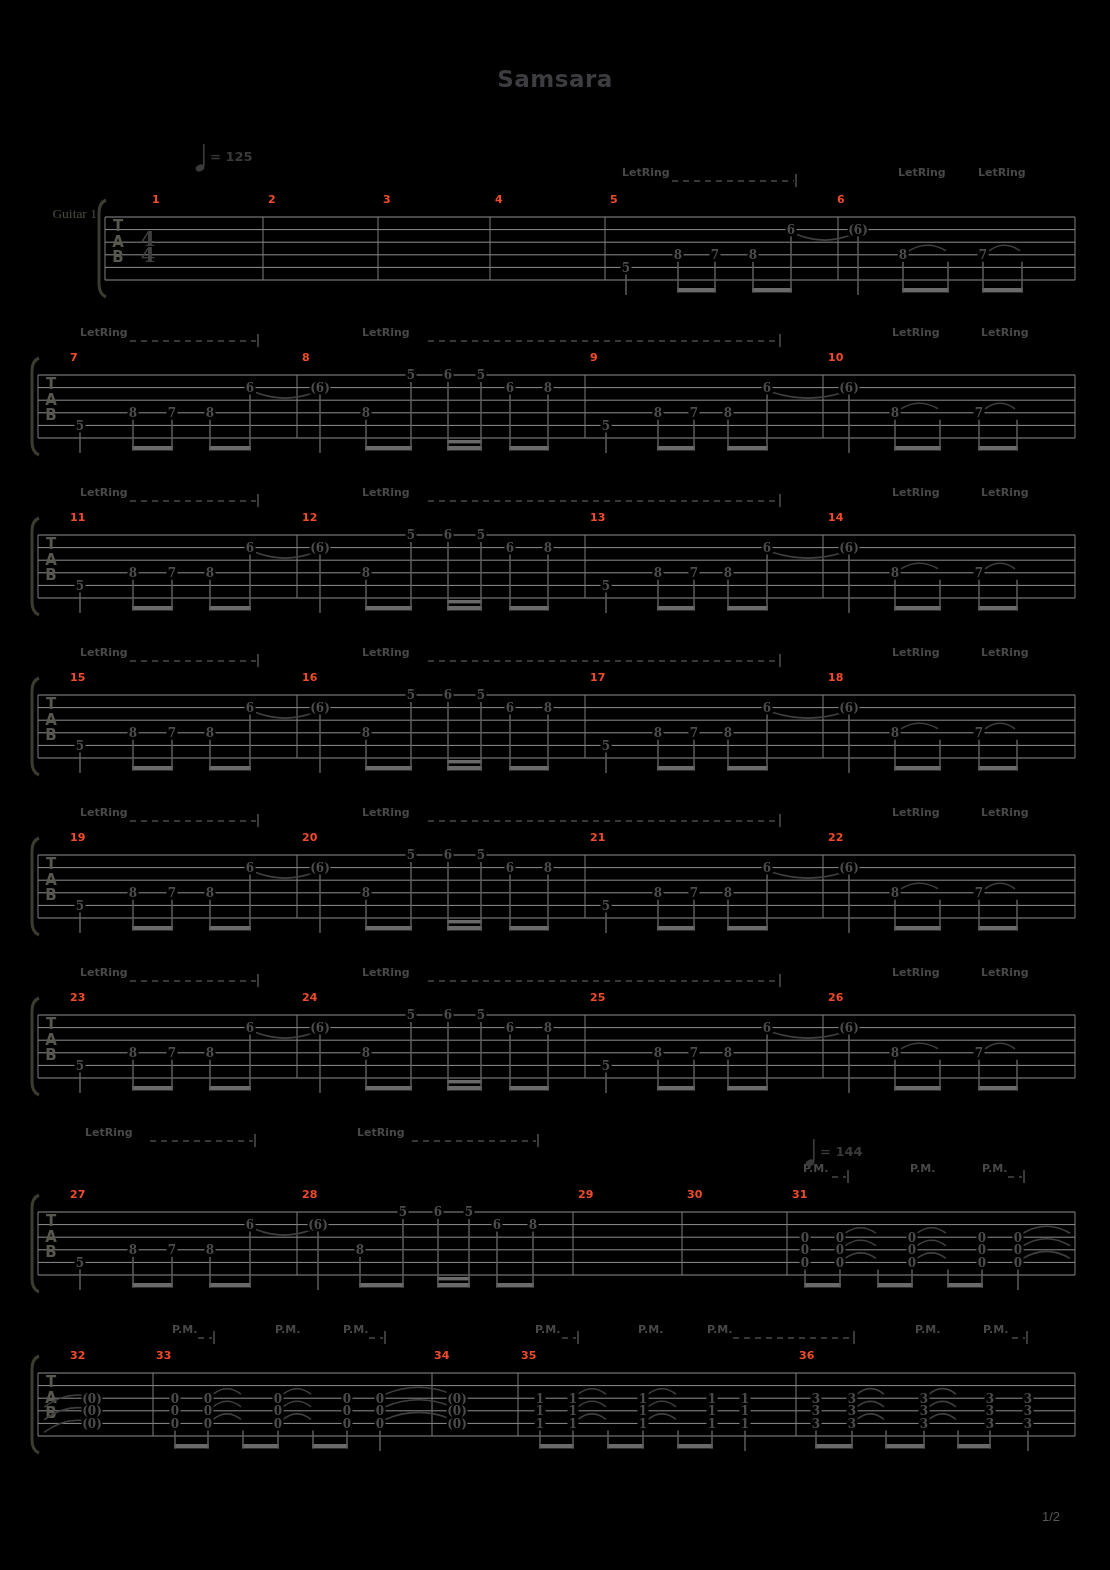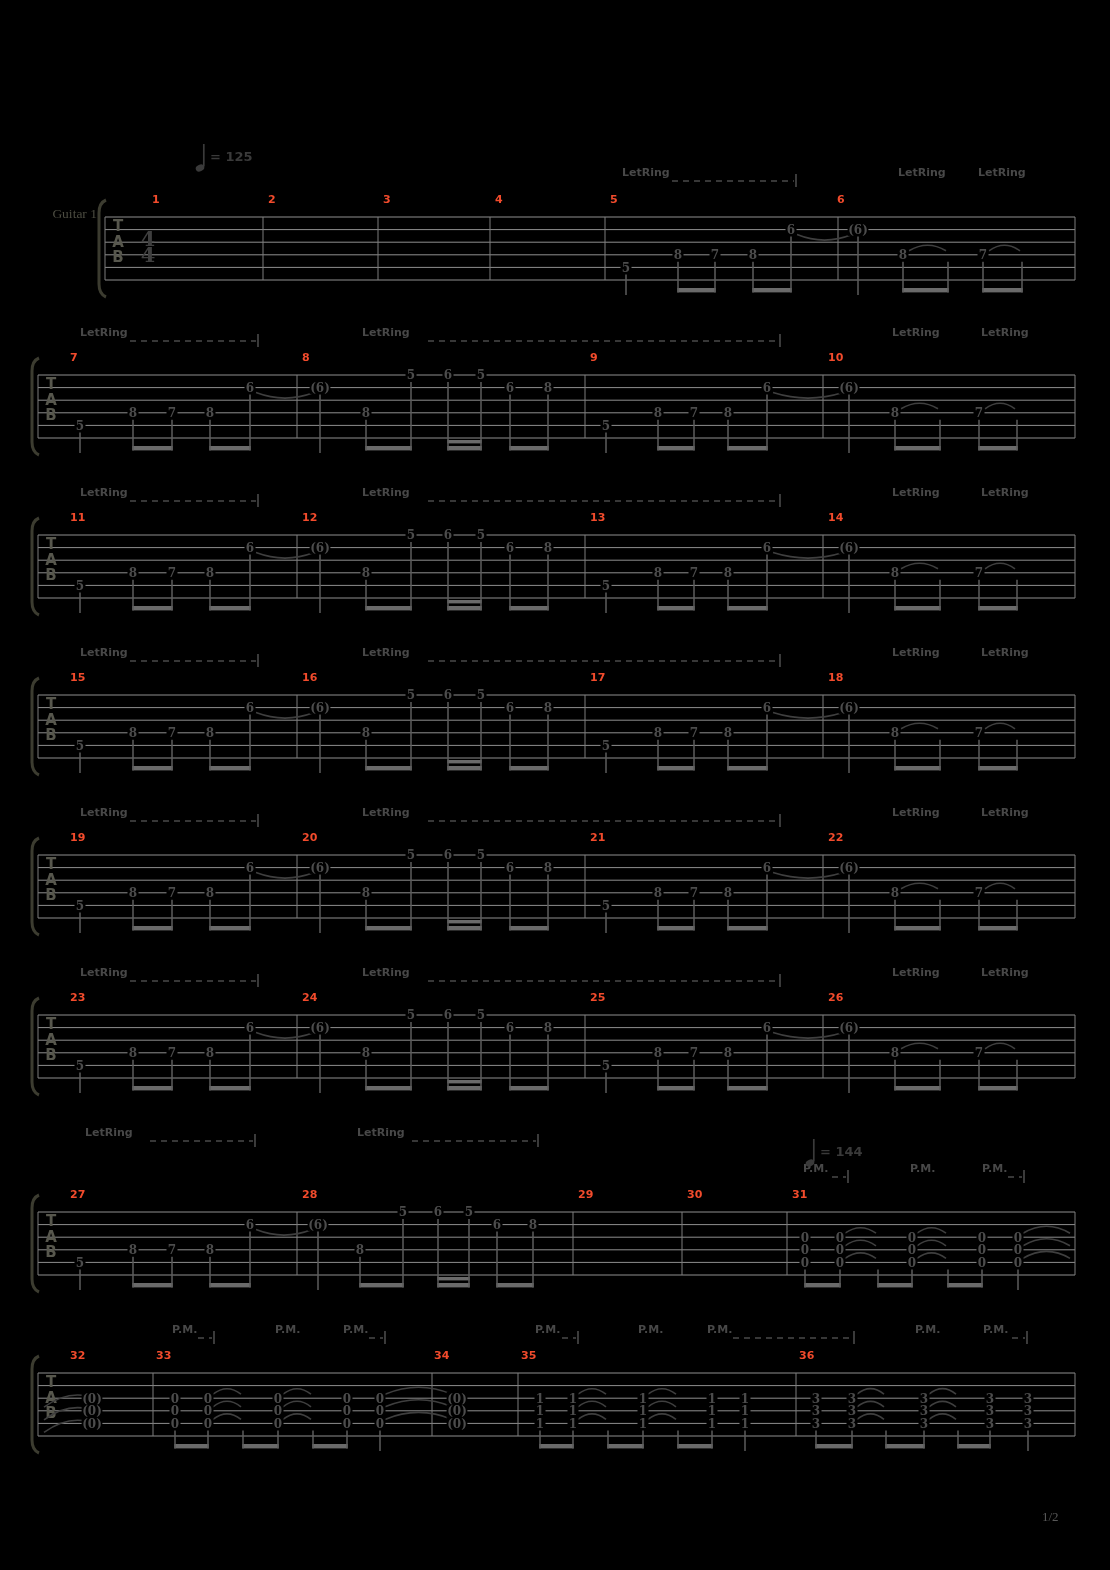--- a/index.html
+++ b/index.html
@@ -1,28 +1,29 @@
 <!DOCTYPE html>
 <html><head>
 <meta charset="utf-8">
 <style>
   html,body{margin:0;padding:0;background:#000;}
   .page{position:relative;width:1110px;height:1570px;background:#000;overflow:hidden;
         font-family:"DejaVu Sans",sans-serif;}
   .title{position:absolute;top:66px;left:0;width:100%;text-align:center;
          font-size:23px;font-weight:bold;color:#3d3d41;letter-spacing:.5px;}
   .pageno{position:absolute;left:1042px;top:1509px;font-size:13px;color:#585858;
-          font-family:Liberation Serif, serif;}
+          font-family:Liberation Sans, sans-serif;}
   svg{position:absolute;left:0;top:0;}
   svg text{user-select:none;}
 </style>
 </head>
 <body>
 
 <div class="page">
+  <div class="title">Samsara</div>
   <svg id="score" width="1110" height="1570" viewBox="0 0 1110 1570">
       <g>
         <line x1="105" y1="217" x2="1075" y2="217" stroke="#8f8f8f" stroke-width="1"></line>
         <line x1="105" y1="229.6" x2="1075" y2="229.6" stroke="#8f8f8f" stroke-width="1"></line>
         <line x1="105" y1="242.2" x2="1075" y2="242.2" stroke="#8f8f8f" stroke-width="1"></line>
         <line x1="105" y1="254.8" x2="1075" y2="254.8" stroke="#8f8f8f" stroke-width="1"></line>
         <line x1="105" y1="267.4" x2="1075" y2="267.4" stroke="#8f8f8f" stroke-width="1"></line>
         <line x1="105" y1="280" x2="1075" y2="280" stroke="#8f8f8f" stroke-width="1"></line>
         <line x1="105" y1="217" x2="105" y2="280" stroke="#7d7d7d" stroke-width="1"></line>
         <line x1="263" y1="217" x2="263" y2="280" stroke="#7d7d7d" stroke-width="1"></line>

